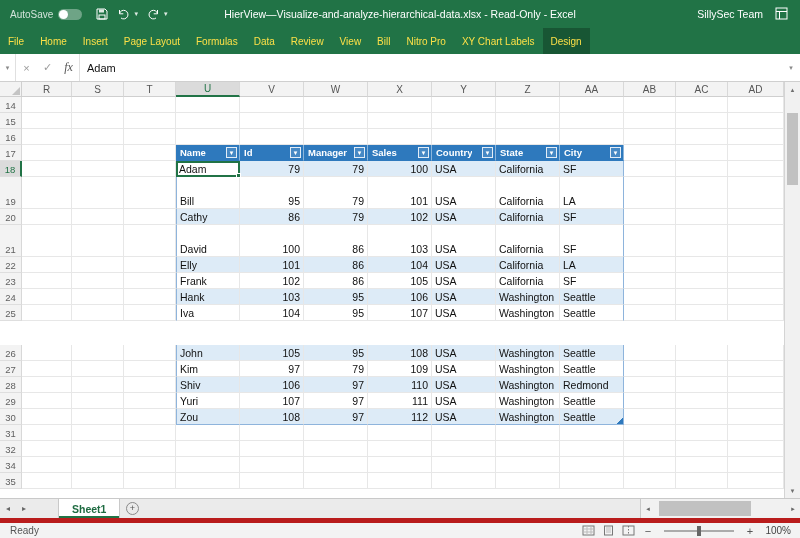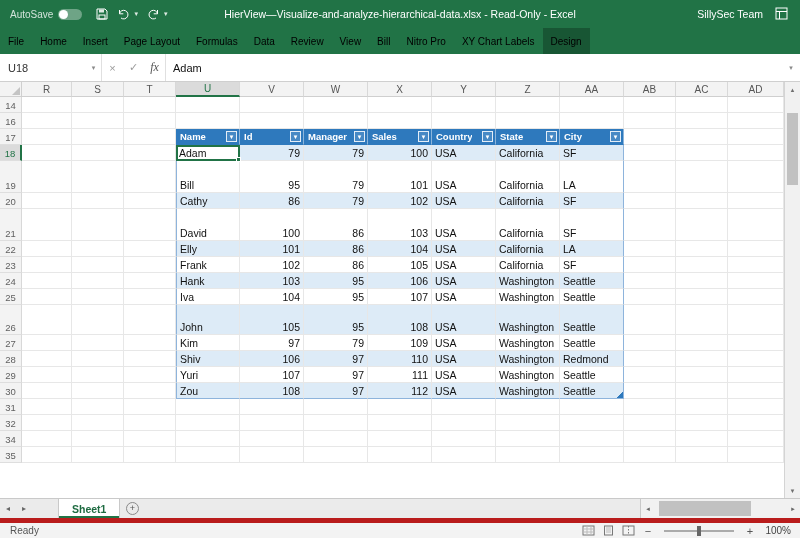--- a/index.html
+++ b/index.html
@@ -12,21 +12,21 @@
   .autosave { display:flex; align-items:center; gap:5px; padding:0 8px 0 10px; font-size:10px; color:rgba(255,255,255,.8); z-index:2; }
   .as-pill { width:24px; height:11px; border-radius:6px; background:rgba(255,255,255,.35); position:relative; }
   .as-pill::before { content:""; position:absolute; left:1px; top:1px; width:9px; height:9px; border-radius:50%; background:#fff; }
   .qat { display:flex; align-items:center; gap:9px; padding:0 6px; z-index:2; }
   .qat .ic { display:flex; align-items:center; }
   .qat .dd { font-size:7px; color:rgba(255,255,255,.85); margin-left:-5px; }
   .win-title { position:absolute; left:0; right:0; text-align:center; font-size:10.5px; color:#fff; pointer-events:none; }
   .tb-right { margin-left:auto; display:flex; align-items:center; gap:12px; padding-right:12px; z-index:2; font-size:10.5px; }
 
   
-  .tabsbar { height:26px; flex:none; background:#217346; color:#000000; display:flex; align-items:stretch; }
+  .tabsbar { height:26px; flex:none; background:#217346; color:#fde047; display:flex; align-items:stretch; }
   .tabs { display:flex; align-items:stretch; }
   .tab { display:flex; align-items:center; padding:0 8px; font-size:10px; cursor:default; white-space:nowrap; }
   .tab.active { background:rgba(0,0,0,.25); }
   .tabs-right { margin-left:auto; display:flex; align-items:center; gap:18px; padding-right:14px; }
   .tellme,.share { display:flex; align-items:center; gap:5px; font-size:10px; }
 
   
   .formulabar { height:28px; flex:none; background:#fff; border-bottom:1px solid #cfcfcf; display:flex; align-items:stretch; }
   .namebox { width:86px; display:flex; align-items:center; padding-left:8px; font-size:11px; color:#333; }
   .nb-dd { width:16px; display:flex; align-items:center; justify-content:center; font-size:7px; color:#8a8a8a; border-right:1px solid #e0e0e0; }
@@ -147,21 +147,20 @@
         <div class="tab">Review</div>
         <div class="tab">View</div>
         <div class="tab">Bill</div>
         <div class="tab">Nitro Pro</div>
         <div class="tab">XY Chart Labels</div>
         <div class="tab active">Design</div>
       </div>
   </div>
 
   <div class="formulabar">
-    <div class="namebox">U18</div>
     <div class="nb-dd">▾</div>
     <div class="fbtns">
       <span class="fbtn">×</span>
       <span class="fbtn">✓</span>
       <span class="fbtn fx">fx</span>
     </div>
     <div class="fcontent">Adam</div>
     <div class="f-expand">▾</div>
   </div>
 
@@ -181,20 +180,36 @@
             <div class="colh" style="width: 64px;">Z</div>
             <div class="colh" style="width: 64px;">AA</div>
             <div class="colh" style="width: 52px;">AB</div>
             <div class="colh" style="width: 52px;">AC</div>
             <div class="colh" style="width: 56px;">AD</div>
           </div>
       </div>
       <div class="gridbody">
           <div class="grow" style="height: 16px;">
             <div class="rnum">14</div>
+            <div class="cell" style="width: 50px;"></div>
+            <div class="cell" style="width: 52px;"></div>
+            <div class="cell" style="width: 52px;"></div>
+            <div class="cell" style="width: 64px;"></div>
+            <div class="cell" style="width: 64px;"></div>
+            <div class="cell" style="width: 64px;"></div>
+            <div class="cell" style="width: 64px;"></div>
+            <div class="cell" style="width: 64px;"></div>
+            <div class="cell" style="width: 64px;"></div>
+            <div class="cell" style="width: 64px;"></div>
+            <div class="cell" style="width: 52px;"></div>
+            <div class="cell" style="width: 52px;"></div>
+            <div class="cell" style="width: 56px;"></div>
+          </div>
+          <div class="grow" style="height: 16px;">
+            <div class="rnum">15</div>
             <div class="cell" style="width: 50px;"></div>
             <div class="cell" style="width: 52px;"></div>
             <div class="cell" style="width: 52px;"></div>
             <div class="cell" style="width: 64px;"></div>
             <div class="cell" style="width: 64px;"></div>
             <div class="cell" style="width: 64px;"></div>
             <div class="cell" style="width: 64px;"></div>
             <div class="cell" style="width: 64px;"></div>
             <div class="cell" style="width: 64px;"></div>
             <div class="cell" style="width: 64px;"></div>
@@ -376,21 +391,21 @@
             <div class="cell" style="width: 64px; justify-content: flex-end;">104</div>
             <div class="cell" style="width: 64px; justify-content: flex-end;">95</div>
             <div class="cell" style="width: 64px; justify-content: flex-end;">107</div>
             <div class="cell" style="width: 64px;">USA</div>
             <div class="cell" style="width: 64px;">Washington</div>
             <div class="cell tr" style="width: 64px;">Seattle</div>
             <div class="cell" style="width: 52px;"></div>
             <div class="cell" style="width: 52px;"></div>
             <div class="cell" style="width: 56px;"></div>
           </div>
-          <div class="grow" style="height: 30px;">
+          <div class="grow" style="height: 16px; margin-top: 24px;">
             <div class="rnum">26</div>
             <div class="cell" style="width: 50px;"></div>
             <div class="cell" style="width: 52px;"></div>
             <div class="cell" style="width: 52px;"></div>
             <div class="cell band tl" style="width: 64px;">John</div>
             <div class="cell band" style="width: 64px; justify-content: flex-end;">105</div>
             <div class="cell band" style="width: 64px; justify-content: flex-end;">95</div>
             <div class="cell band" style="width: 64px; justify-content: flex-end;">108</div>
             <div class="cell band" style="width: 64px;">USA</div>
             <div class="cell band" style="width: 64px;">Washington</div>

